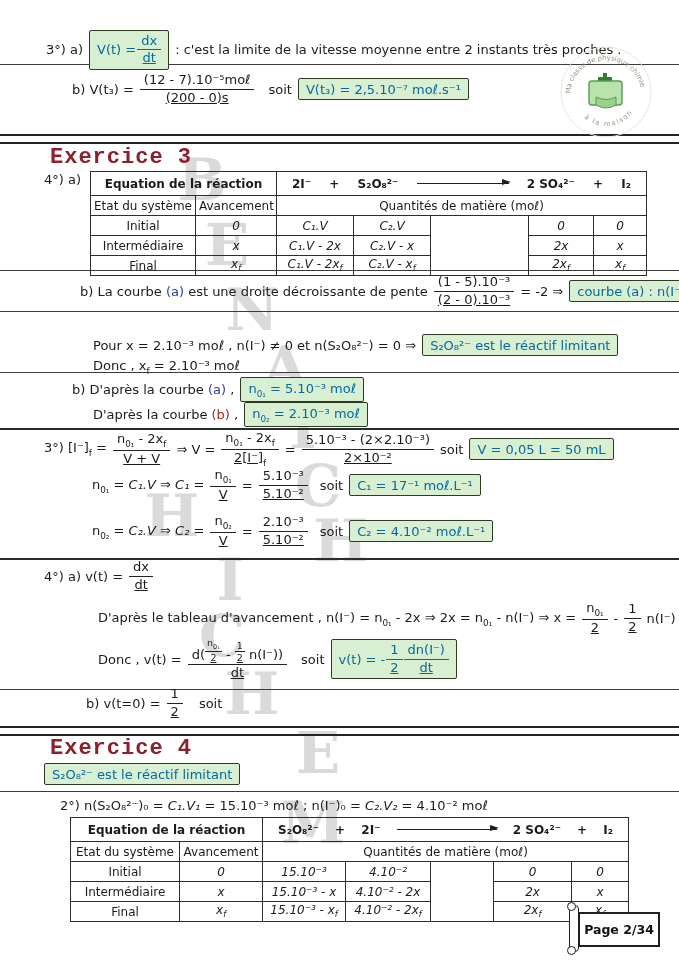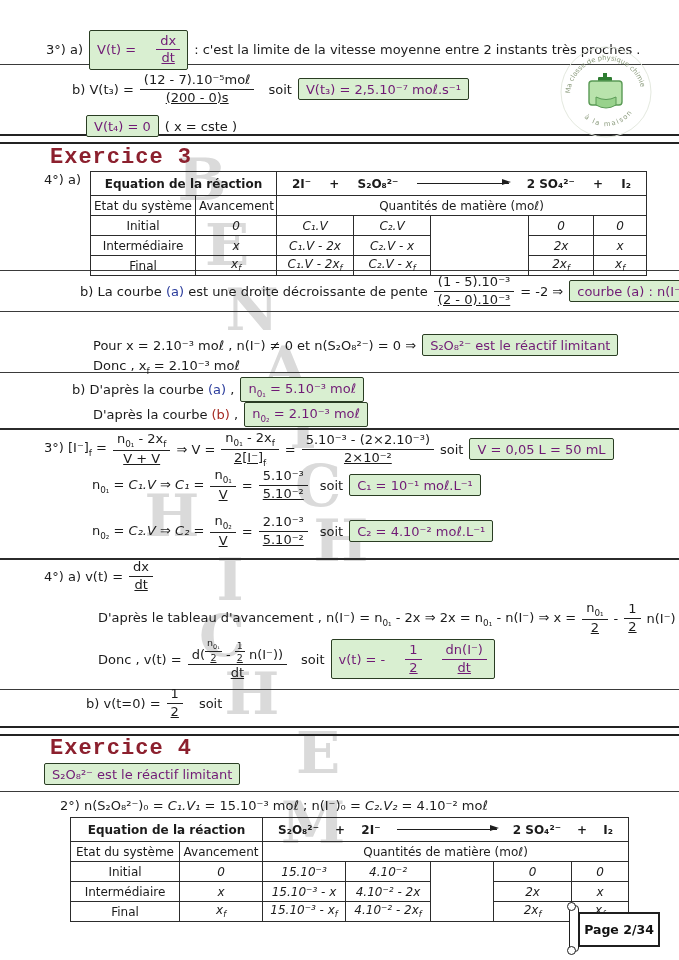--- a/index.html
+++ b/index.html
@@ -12,22 +12,22 @@
   .hr.th{border-top:2.2px solid #2b2b2b;}
   .dbl{position:absolute;left:0;right:0;height:6px;border-top:2.5px solid #232323;
        border-bottom:2.5px solid #232323;z-index:1;}
   .title{position:absolute;font-family:"Liberation Mono",monospace;font-weight:bold;
          font-size:22px;letter-spacing:1px;color:#8c202e;z-index:2;}
   .fr{display:inline-block;text-align:center;vertical-align:middle;line-height:1.15;}
   .fr .nu{display:block;padding:0 4px 1px;border-bottom:1.4px solid #222;}
   .fr .de{display:block;padding-top:1px;text-decoration:underline;}
   .fr.s{font-size:9.5px;line-height:1.05;vertical-align:-2px;}
   .fr.s .nu{padding:0 2px;border-bottom-width:1px;}
-  .gbox{display:inline-flex;align-items:center;gap:20px;background:#d9efd1;
-        border:1.6px solid #2a3d23;border-radius:2px;padding:2.5px 7px;color:#701a75;}
+  .gbox{display:inline-flex;align-items:center;gap:1px;background:#d9efd1;
+        border:1.6px solid #2a3d23;border-radius:2px;padding:2.5px 7px;color:#0369a1;}
   .gbox .fr .nu{border-bottom-color:currentColor;}
   .ca{color:#2b3c9c;} .cb{color:#a52a22;}
   sub{font-size:0.68em;}
   table.rx{position:absolute;border-collapse:collapse;table-layout:fixed;font-size:12px;
            text-align:center;z-index:2;background:transparent;}
   table.rx td{border:1.4px solid #2c2c2c;padding:1px 3px;height:17px;overflow:hidden;}
   table.rx td.eqc{height:21px;font-weight:bold;}
   td.m{font-style:italic;}
   .eqflex{display:flex;align-items:center;justify-content:space-between;padding:0 12px;}
   .rxn-arrow{position:relative;display:inline-block;height:0;border-top:1.5px solid #1e1e1e;}
@@ -93,26 +93,20 @@
     <span>b) V(t₃) =</span>
     <span class="fr">
       <span class="nu">(12 - 7).10⁻⁵moℓ</span>
       <span class="de">(200 - 0)s</span>
     </span>
     <span style="margin-left:8px">soit</span>
     <span class="gbox">
       <span>V(t₃) = 2,5.10⁻⁷ moℓ.s⁻¹</span>
     </span>
   </div>
-  <div class="row" style="left:86px;top:115px">
-    <span class="gbox">
-      <span>V(t₄) = 0</span>
-    </span>
-    <span>( x = cste )</span>
-  </div>
 
   <div class="title" style="left:50px;top:145px">Exercice 3</div>
   <div class="row" style="left:44px;top:172px">
     <span>4°) a)</span>
   </div>
 
   <table class="rx" style="left:90px;top:171px;width:556px">
     <colgroup>
         <col style="width:105px">
         <col style="width:81px">
@@ -233,21 +227,21 @@
       <span class="nu">n<sub>0₁</sub></span>
       <span class="de">V</span>
     </span>
     <span>=</span>
     <span class="fr">
       <span class="nu">5.10⁻³</span>
       <span class="de">5.10⁻²</span>
     </span>
     <span style="margin-left:6px">soit</span>
     <span class="gbox">
-      <span>C₁ = 10⁻¹ moℓ.L⁻¹</span>
+      <span>C₁ = 17⁻¹ moℓ.L⁻¹</span>
     </span>
   </div>
 
   <div class="row" style="left:92px;top:514px">
     <span>n<sub>0₂</sub> = <i>C₂.V</i> ⇒ <i>C₂</i> =</span>
     <span class="fr">
       <span class="nu">n<sub>0₂</sub></span>
       <span class="de">V</span>
     </span>
     <span>=</span>

